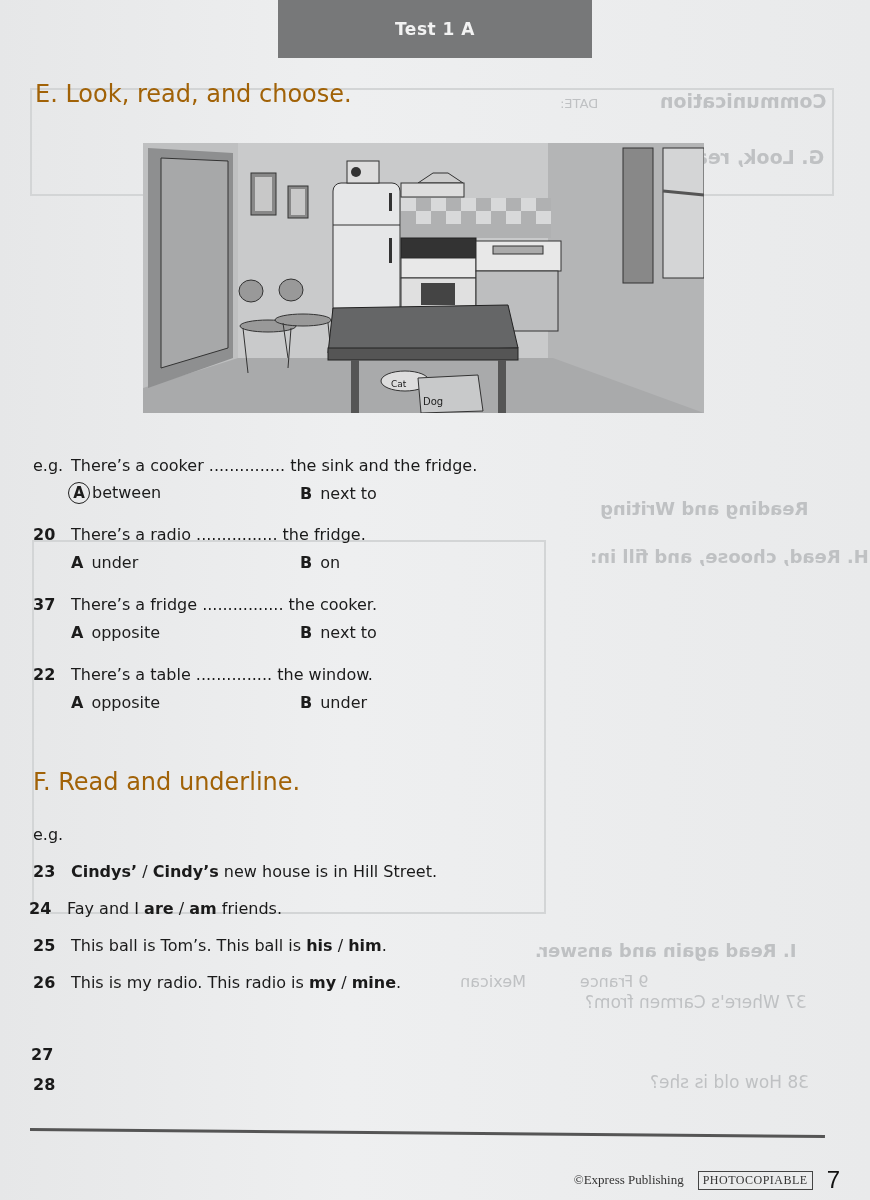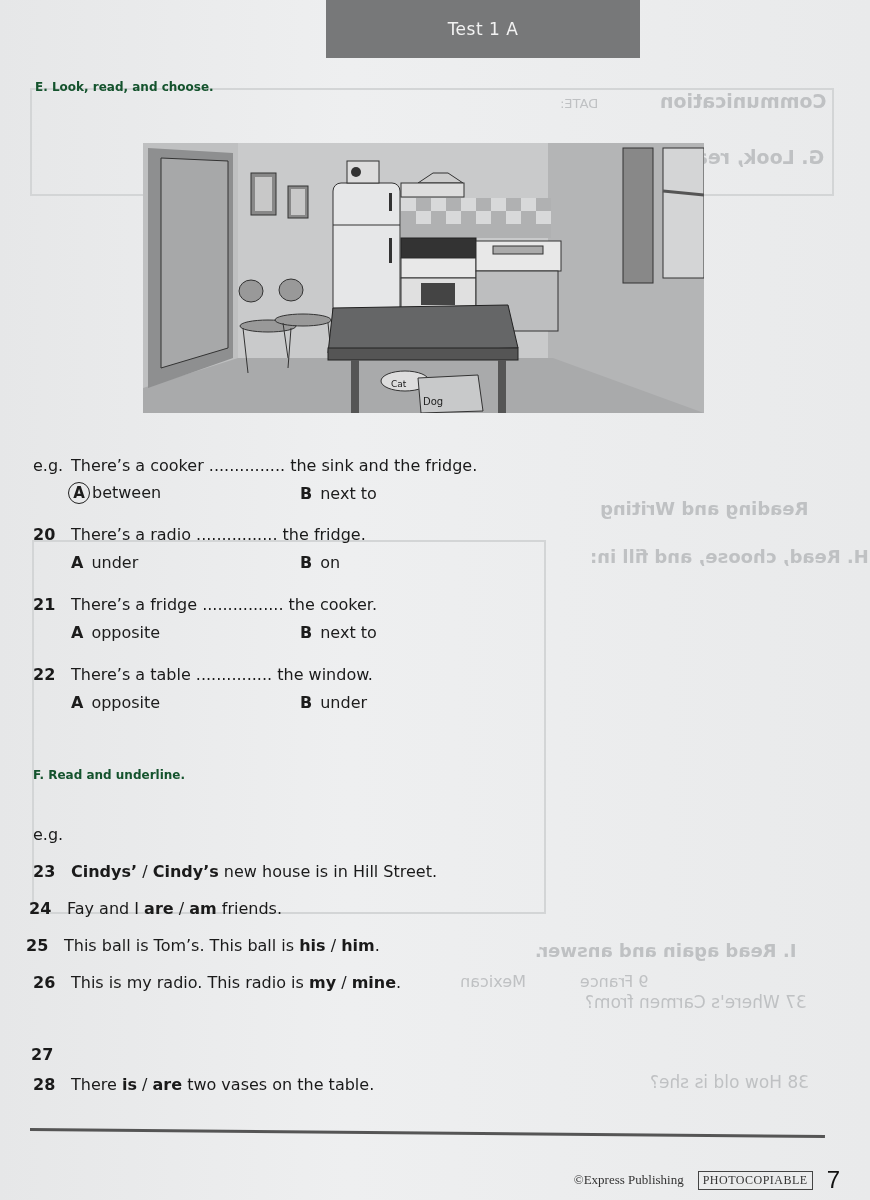--- a/index.html
+++ b/index.html
@@ -14,24 +14,24 @@
     background: linear-gradient(90deg, #e6e7e8 0%, #eeeff0 40%, #e9eaeb 100%);
   }
   
   .ghost { position:absolute; color:#bfc1c3; font-family:"DejaVu Sans", sans-serif; transform:scaleX(-1); white-space:nowrap; }
   .ghost-box { position:absolute; border:2px solid #d3d5d6; }
 
   .header-tab {
     position:absolute; left:278px; top:0; width:314px; height:58px;
     background:#777879; color:#f2f2f2;
     display:flex; align-items:center; justify-content:center;
-    font-size:17px; font-weight:normal; letter-spacing:0.5px;margin-left:48px;
+    font-size:17px; font-weight:bold; letter-spacing:0.5px;
   }
   .section-title {
-    position:absolute; font-size:12px; font-weight:bold; color:#14532d;
+    position:absolute; font-size:24px; font-weight:normal; color:#a16207;
   }
 
   .picture {
     position:absolute; left:143px; top:143px; width:561px; height:270px;
     background:#b9bbbc; overflow:hidden;
   }
 
   .q { position:absolute; font-size:16px; color:#1a1a1a; }
   .q .num { position:absolute; left:0; top:0; font-weight:bold; }
   .q .text { position:absolute; left:38px; top:0; white-space:nowrap; }
@@ -170,21 +170,21 @@
 </div>
 
 <div class="q" style="left:33px;top:525px;width:520px;height:22px;">
   <span class="num">20</span>
   <span class="text">There’s a radio ................ the fridge.</span>
 </div>
 <div class="opt" style="left:71px;top:553px;"><span class="letter">A</span><span>under</span></div>
 <div class="opt" style="left:300px;top:553px;"><span class="letter">B</span><span>on</span></div>
 
 <div class="q" style="left:33px;top:595px;width:520px;height:22px;">
-  <span class="num">21</span>
+  <span class="num">37</span>
   <span class="text">There’s a fridge ................ the cooker.</span>
 </div>
 <div class="opt" style="left:71px;top:623px;"><span class="letter">A</span><span>opposite</span></div>
 <div class="opt" style="left:300px;top:623px;"><span class="letter">B</span><span>next to</span></div>
 
 <div class="q" style="left:33px;top:665px;width:520px;height:22px;">
   <span class="num">22</span>
   <span class="text">There’s a table ............... the window.</span>
 </div>
 <div class="opt" style="left:71px;top:693px;"><span class="letter">A</span><span>opposite</span></div>
@@ -203,43 +203,40 @@
   </span>
 </div>
 
 <div class="q" style="left:29px;top:899px;width:520px;height:22px;">
   <span class="num">24</span>
   <span class="text">
     <span>Fay and I </span><span class="choice">are</span><span> / </span><span class="choice">am</span><span> friends.</span>
   </span>
 </div>
 
-<div class="q" style="left:26px;top:936px;width:520px;height:22px;">
+<div class="q" style="left:33px;top:936px;width:520px;height:22px;">
   <span class="num">25</span>
   <span class="text">
     <span>This ball is Tom’s. This ball is </span><span class="choice">his</span><span> / </span><span class="choice">him</span><span>.</span>
   </span>
 </div>
 
 <div class="q" style="left:33px;top:973px;width:520px;height:22px;">
   <span class="num">26</span>
   <span class="text">
     <span>This is my radio. This radio is </span><span class="choice">my</span><span> / </span><span class="choice">mine</span><span>.</span>
   </span>
 </div>
 
 <div class="q" style="left:31px;top:1010px;width:520px;height:22px;margin-top:35px;">
   <span class="num">27</span>
 </div>
 
 <div class="q" style="left:33px;top:1047px;width:520px;height:22px;margin-top:28px;">
   <span class="num">28</span>
-  <span class="text">
-    <span>There </span><span class="choice">is</span><span> / </span><span class="choice">are</span><span> two vases on the table.</span>
-  </span>
 </div>
 
 <div class="footer-line"></div>
 <div class="footer">
   <span class="pub">©Express Publishing</span>
   <span class="photocopiable">PHOTOCOPIABLE</span>
   <span class="pagenum">7</span>
 </div>
 
 </body></html>

